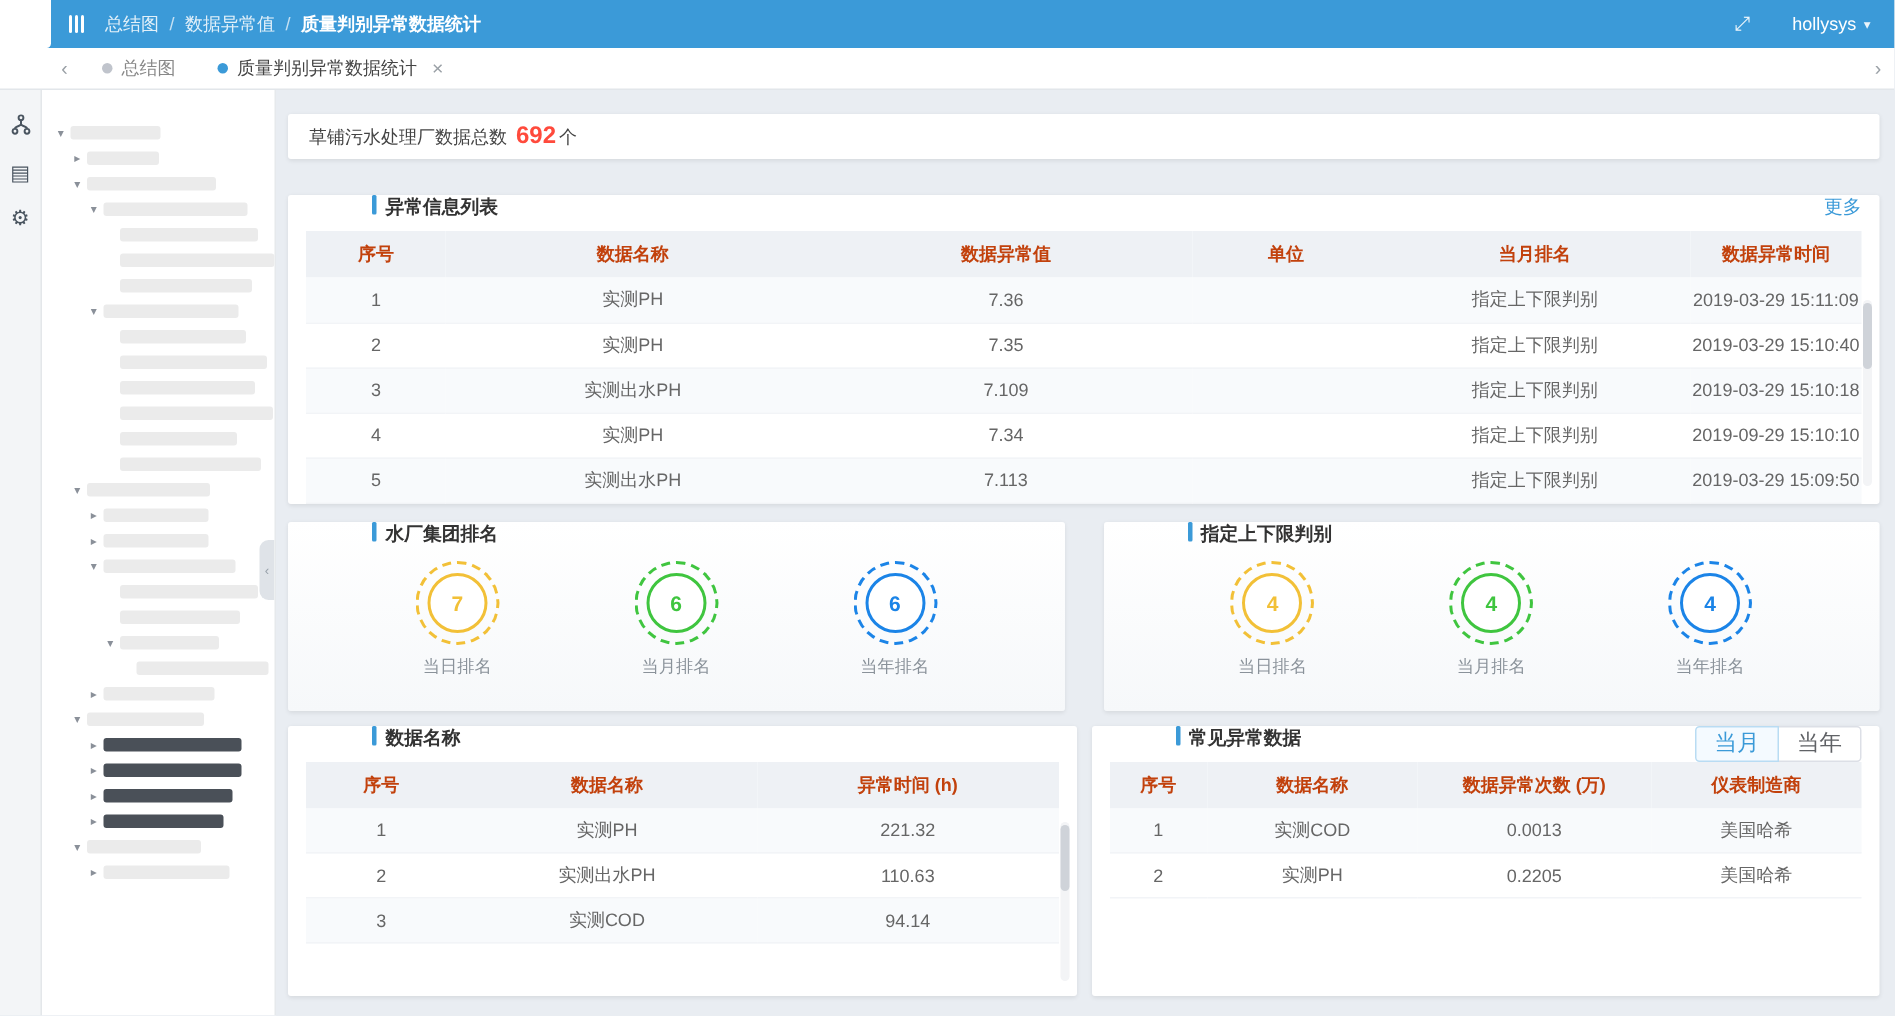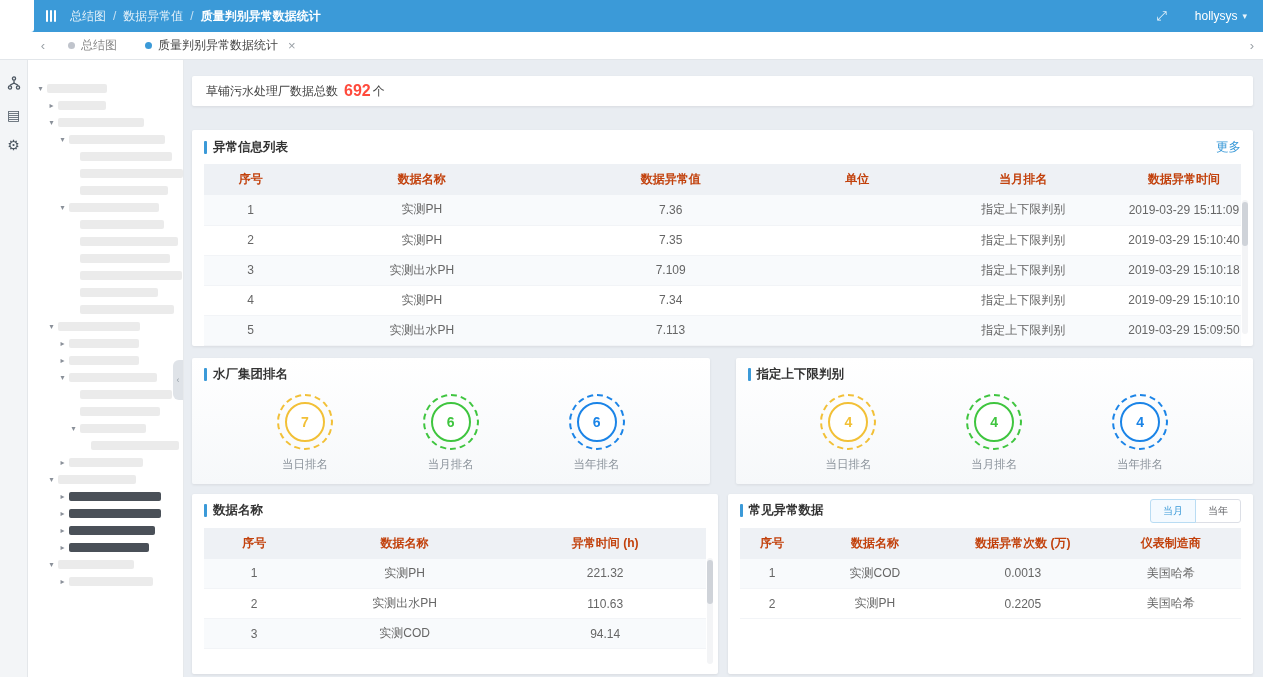--- a/index.html
+++ b/index.html
@@ -42,21 +42,21 @@
   .tree-block.dark { background:#4a5058; }
   .collapse-handle { position:absolute; right:0; top:300px; width:10px; height:40px; background:#dfe3e8; border-radius:6px 0 0 6px; display:flex; align-items:center; justify-content:center; color:#98a1aa; font-size:9px; cursor:pointer; }
 
   .main { flex:1; padding:16px 10px 6px 8px; overflow:hidden; }
 
   .card { background:#fff; box-shadow:0 1px 3px rgba(0,0,0,.08); border-radius:2px; }
 
   .summary-card { height:30px; display:flex; align-items:center; padding:0 14px; margin-bottom:24px; color:#444; }
   .summary-count { font-size:16px; font-weight:bold; margin:0 2px 0 6px; color:#ff4a3c; }
 
-  .section-title { display:flex; align-items:center; height:34px; padding:0 12px; color:#333; font-weight:bold; font-size:12.5px; }
+  .section-title { display:flex; height:24px; padding:0 12px; color:#333; font-weight:bold; font-size:12.5px;margin-left:44px; }
   .tbar { width:3px; height:13px; background:#3b9ad8; border-radius:1px; margin-right:6px; flex:0 0 auto; }
   .more-link { margin-left:auto; color:#3b9ad8; font-weight:normal; cursor:pointer; }
 
   table { width:calc(100% - 24px); margin:0 12px 8px; border-collapse:collapse; table-layout:fixed; font-size:12px; }
   th { background:#eef1f5; color:#c2410c; font-weight:bold; height:31px; text-align:center; }
   td { height:30px; text-align:center; color:#666; border-bottom:1px solid #f2f4f7; word-break:break-word; }
   tbody tr:nth-child(odd) td { background:#f8fafc; }
 
   .exception-card { margin-bottom:12px; position:relative; }
   .tbl-exc th:nth-child(1),.tbl-exc td:nth-child(1){width:9%;}
@@ -87,21 +87,21 @@
   .tbl-4 th:nth-child(4),.tbl-4 td:nth-child(4){width:28%;}
 
   .filter { margin-left:auto; display:flex; align-items:center; gap:8px; font-weight:normal; }
   .filter-label { color:#86a8c8; }
   .date-input { width:120px; height:24px; border:1px solid #dcdfe6; border-radius:3px; display:flex; align-items:center; padding:0 7px; background:#fff; cursor:text; }
   .date-input input { border:none; outline:none; width:100%; font-size:12px; color:#606266; font-family:inherit; }
   .date-input input::placeholder { color:#c0c4cc; }
   .cal-icon { color:#c0c4cc; font-size:12px; cursor:pointer; flex:0 0 auto; }
 
   .pill-btns { margin-left:auto; display:flex; font-weight:normal; }
-  .pbtn { height:24px; padding:0 12px; border:1px solid #dcdfe6; background:#fff; color:#606266; font-size:10px; font-family:inherit; cursor:pointer; }
+  .pbtn { height:24px; padding:0 12px; border:1px solid #dcdfe6; background:#fff; color:#606266; font-size:15px; font-family:inherit; cursor:pointer; }
   .pbtn:first-child { border-radius:3px 0 0 3px; }
   .pbtn:last-child { border-radius:0 3px 3px 0; margin-left:-1px; }
   .pbtn.active { color:#3b9ad8; border-color:#b9dcf3; background:#f4faff; position:relative; z-index:1; }
 
   .vscroll.small { top:64px; bottom:10px; }
 </style>
 </head>
 <body>
 
 <div class="topbar" style="background: rgb(59, 154, 216);">

